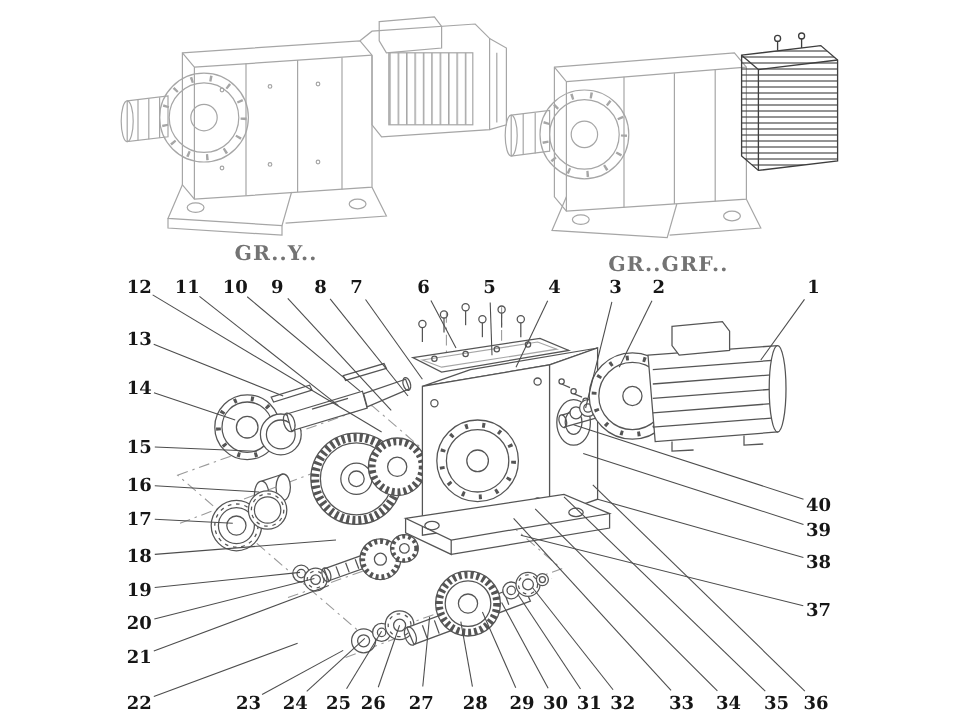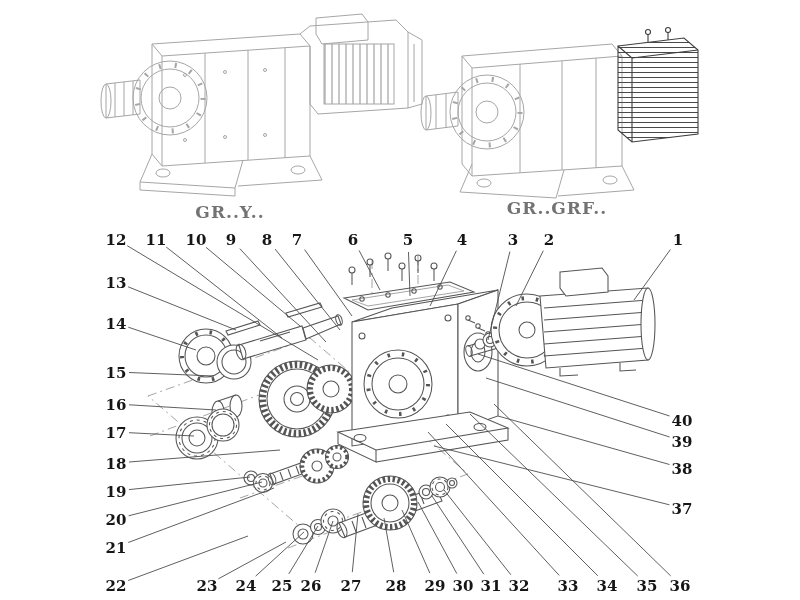--- a/index.html
+++ b/index.html
@@ -369,14 +369,14 @@
           <text x="682" y="473.5" text-anchor="middle" class="callout-num">38</text>
           <line x1="669.6" y1="437.0" x2="486" y2="378" class="leader"></line>
           <text x="682" y="446.5" text-anchor="middle" class="callout-num">39</text>
           <line x1="669.6" y1="416.0" x2="478" y2="354" class="leader"></line>
           <text x="682" y="425.5" text-anchor="middle" class="callout-num">40</text>
         </g>
     </g>
   </svg>
 
   <div class="variant-label" style="left:230px;top:202px;">GR..Y..</div>
-  <div class="variant-label" style="left:557px;top:198px;">GR..GRF..</div>
+  <div class="variant-label" style="left:557px;top:211px;">GR..GRF..</div>
 </div>
 
 </body></html>

